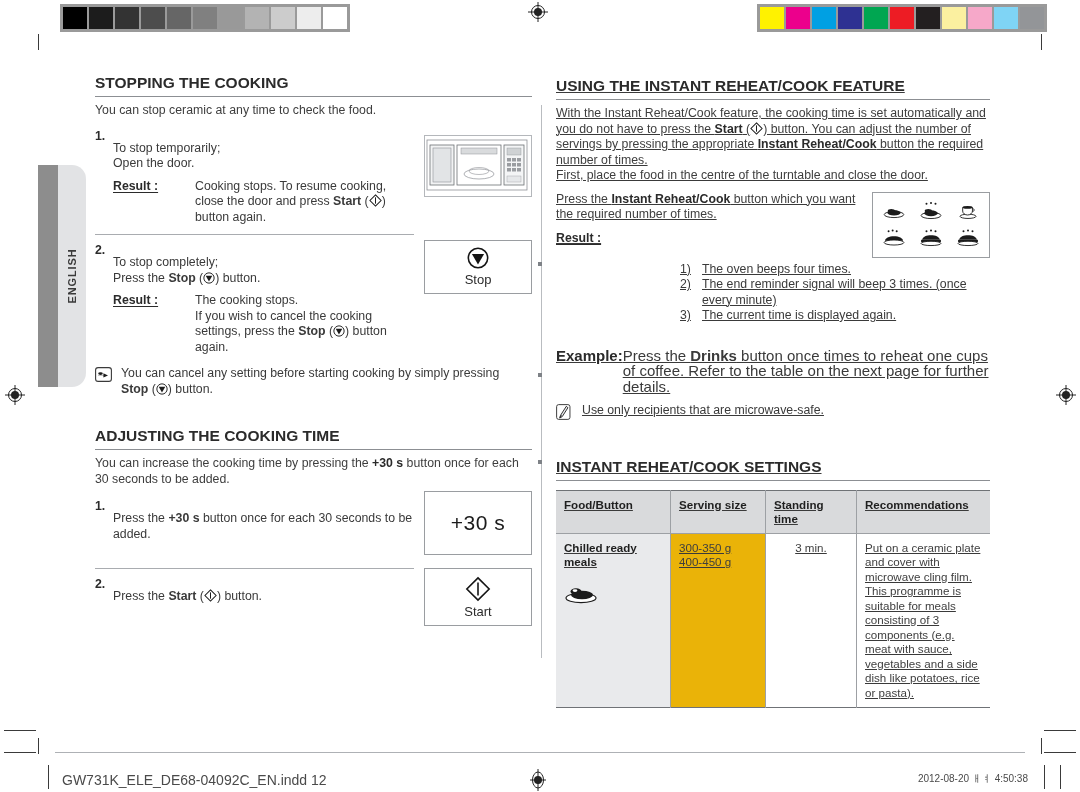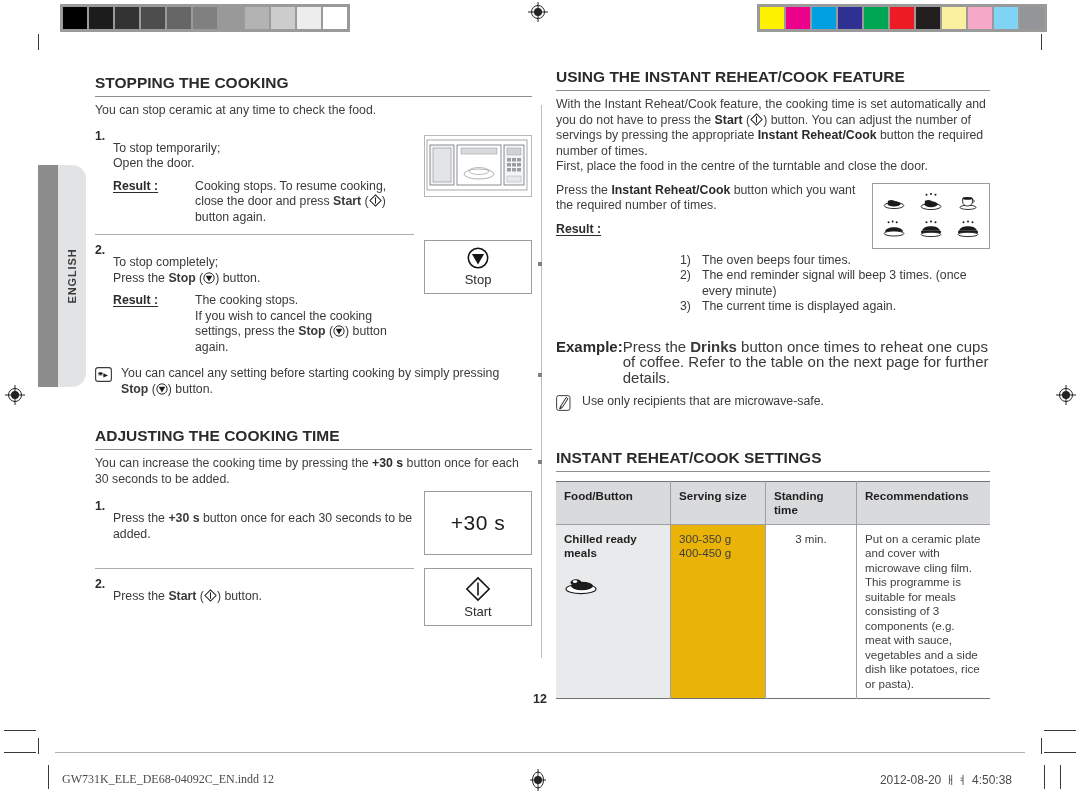--- a/index.html
+++ b/index.html
@@ -37,21 +37,21 @@
   #language-tab .lbl{
     position:absolute;left:50%;top:50%;
     transform:translate(-50%,-50%) rotate(-90deg);
     transform-origin:center center;
     font-size:11px;font-weight:bold;letter-spacing:.9px;color:#3a3a3a;
     white-space:nowrap;margin-left:10px;
   }
 
   
   #col-left{position:absolute;left:95px;top:74px;width:437px;}
-  #col-right{position:absolute;left:556px;top:68px;width:434px;}
+  #col-right{position:absolute;left:556px;top:77px;width:434px;text-decoration:underline;}
 
   #column-divider{position:absolute;left:541px;top:105px;width:1px;height:553px;background:#b9bcc0;}
   .divtick{position:absolute;left:538px;width:4px;height:4px;background:#7e8287;}
 
   
   h2.section-heading{
     font-size:15.5px;font-weight:bold;color:#2b2b2b;letter-spacing:0;
     margin:0 0 5px 0;padding:0 0 4px 0;
     border-bottom:1.6px solid #8c8f93;
     text-transform:uppercase;
@@ -119,22 +119,22 @@
   table.settings tbody td.reccell{background:#fff;}
   td.foodcell .fooditem{display:block;}
   td.foodcell .foodicon{display:block;margin-top:12px;}
 
   
   #page-number{
     position:absolute;left:0;right:0;top:692px;text-align:center;
     font-size:12.5px;font-weight:bold;color:#2b2b2b;
   }
   #footer-rule{position:absolute;left:55px;right:55px;top:752px;height:1px;background:#aeb1b5;}
-  #footer-file{position:absolute;left:62px;top:772px;font-size:12px;color:#4a4a4a;font-family:Liberation Serif, serif;}
-  #footer-time{position:absolute;right:68px;top:772px;font-size:12px;color:#4a4a4a;}
+  #footer-file{position:absolute;left:62px;top:772px;font-size:14px;color:#4a4a4a;}
+  #footer-time{position:absolute;right:52px;top:772px;font-size:10px;color:#4a4a4a;}
   #footer-reg{position:absolute;left:528px;top:769px;}
 
   .icn{vertical-align:-2px;}
 </style>
 </head>
 <body>
 
 <div class="page">
 
   <div class="calbar" id="gray-bar">
@@ -504,19 +504,18 @@
           </td>
           <td class="servecell" style="white-space:pre-line;">300-350 g
 400-450 g</td>
           <td class="standcell">3 min.</td>
           <td class="reccell">Put on a ceramic plate and cover with microwave cling film. This programme is suitable for meals consisting of 3 components (e.g. meat with sauce, vegetables and a side dish like potatoes, rice or pasta).</td>
         </tr>
       </tbody>
     </table>
   </div>
 
-  <div id="page-number">12</div>
 
   <div id="footer-rule"></div>
   <div id="footer-file">GW731K_ELE_DE68-04092C_EN.indd   12</div>
   <div id="footer-time">2012-08-20   ㅐㅕ 4:50:38</div>
 
 </div>
 
 </body></html>

